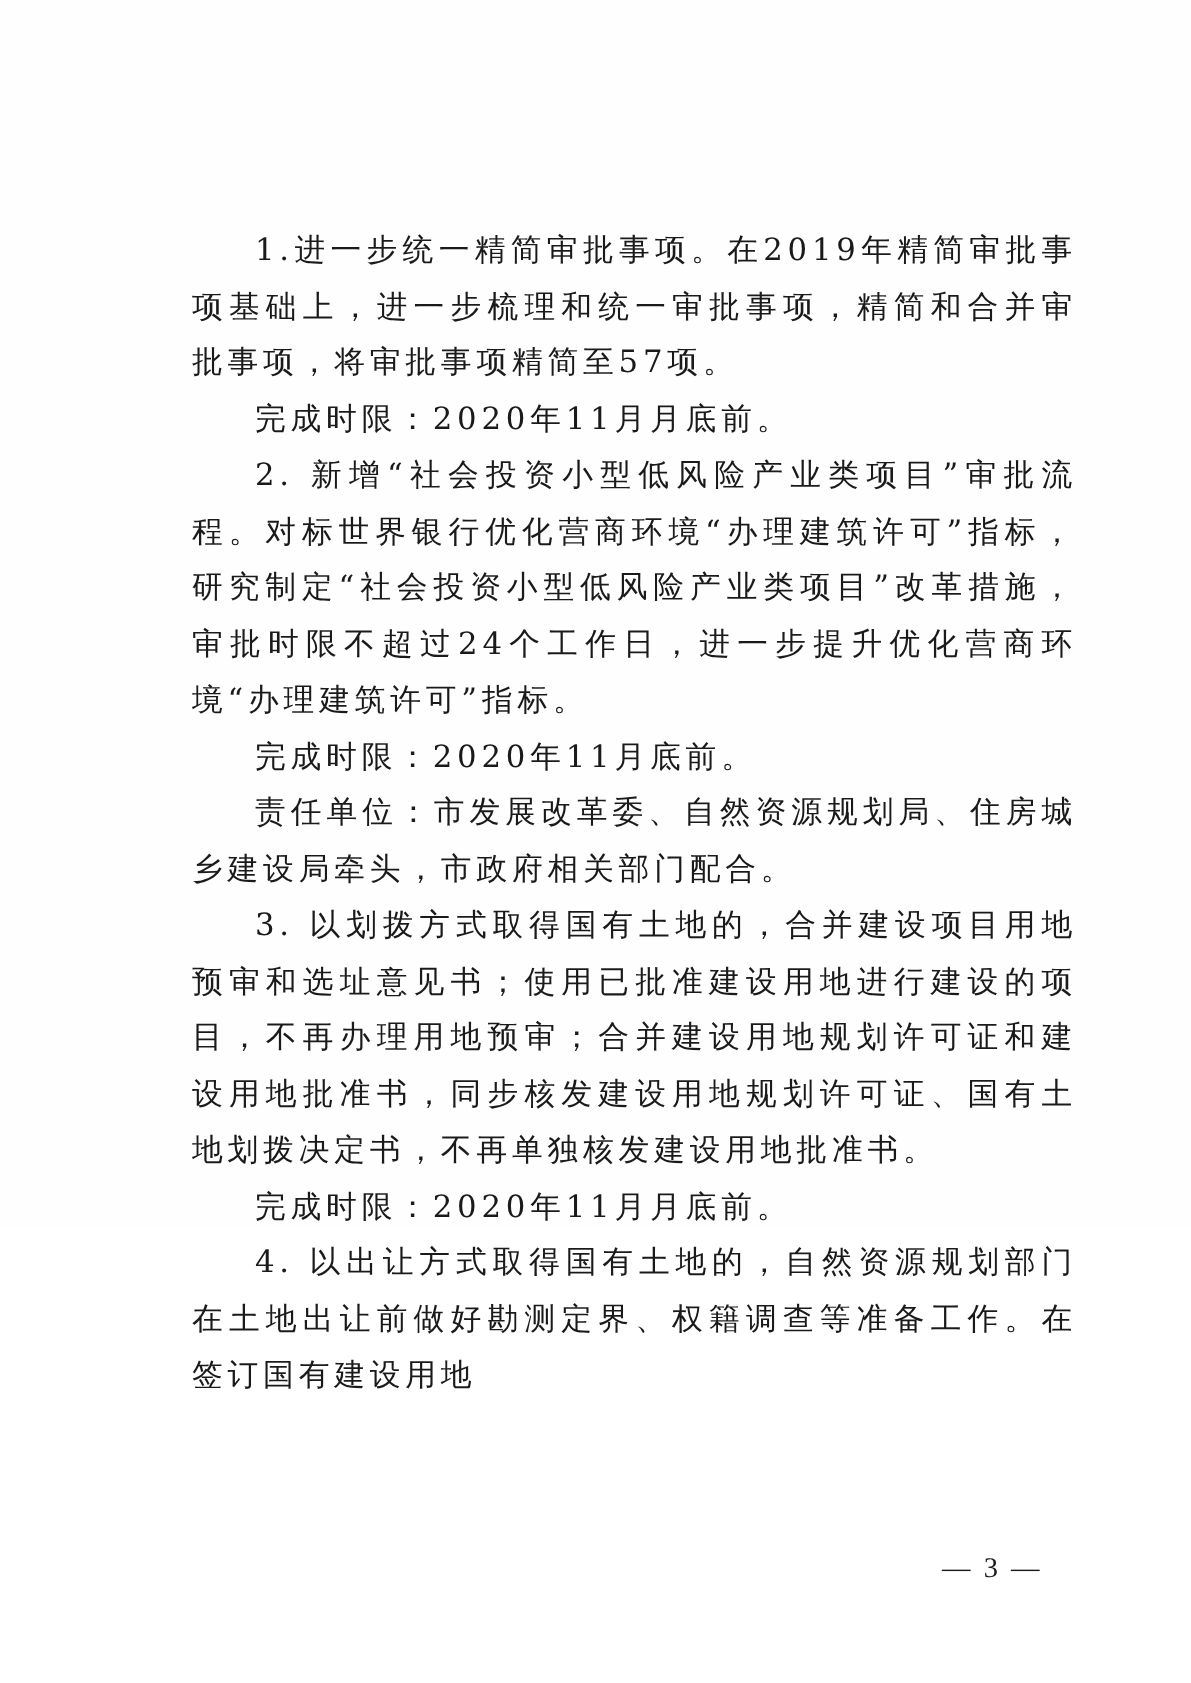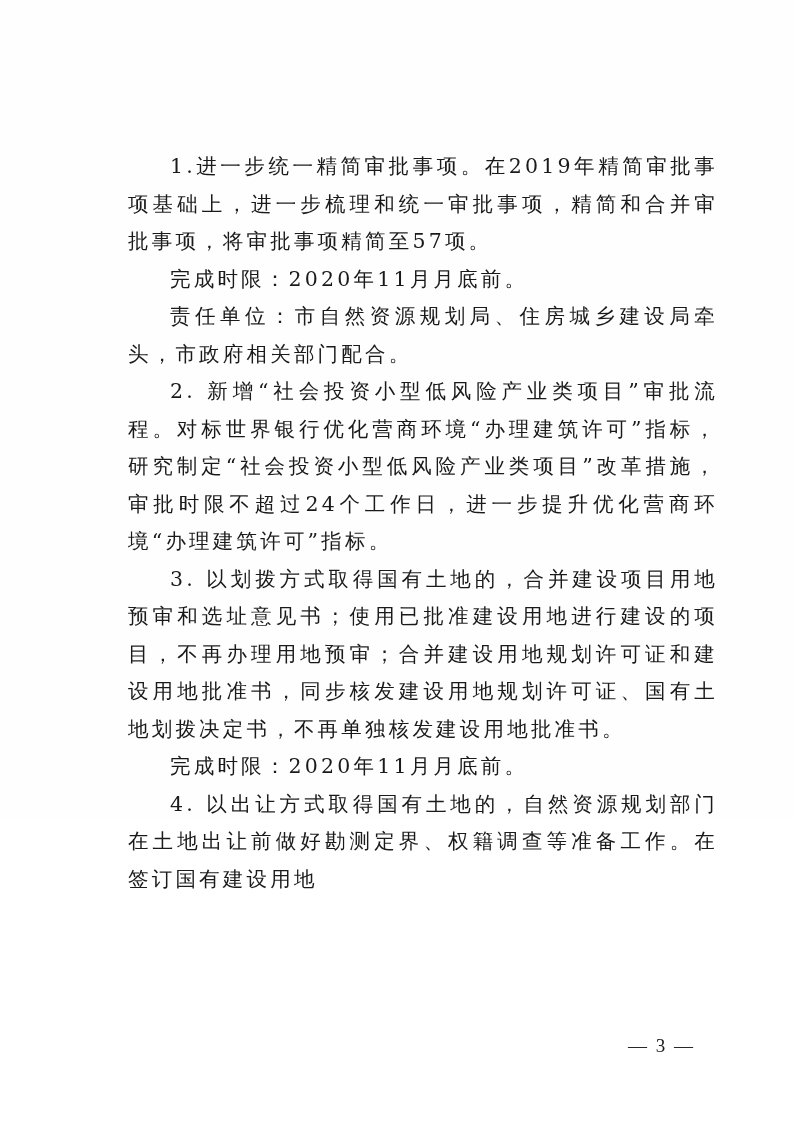--- a/index.html
+++ b/index.html
@@ -40,20 +40,21 @@
     white-space: nowrap;
   }
 </style>
 </head>
 <body>
 
 <div class="page">
   <div class="body-text">
     <p class="para">1.进一步统一精简审批事项。在2019年精简审批事项基础上，进一步梳理和统一审批事项，精简和合并审批事项，将审批事项精简至57项。</p>
     <p class="para">完成时限：2020年11月月底前。</p>
-    <p class="para">责任单位：市自然资源规划局、住房城乡建设局牵头，市政府相关部门配合。</p>
     <p class="para">2. 新增“社会投资小型低风险产业类项目”审批流程。对标世界银行优化营商环境“办理建筑许可”指标，研究制定“社会投资小型低风险产业类项目”改革措施，审批时限不超过24个工作日，进一步提升优化营商环境“办理建筑许可”指标。</p>
+    <p class="para">完成时限：2020年11月底前。</p>
+    <p class="para">责任单位：市发展改革委、自然资源规划局、住房城乡建设局牵头，市政府相关部门配合。</p>
     <p class="para">3. 以划拨方式取得国有土地的，合并建设项目用地预审和选址意见书；使用已批准建设用地进行建设的项目，不再办理用地预审；合并建设用地规划许可证和建设用地批准书，同步核发建设用地规划许可证、国有土地划拨决定书，不再单独核发建设用地批准书。</p>
     <p class="para">完成时限：2020年11月月底前。</p>
     <p class="para">4. 以出让方式取得国有土地的，自然资源规划部门在土地出让前做好勘测定界、权籍调查等准备工作。在签订国有建设用地</p>
   </div>
   <div class="page-number">— 3 —</div>
 </div>
 
 </body></html>

